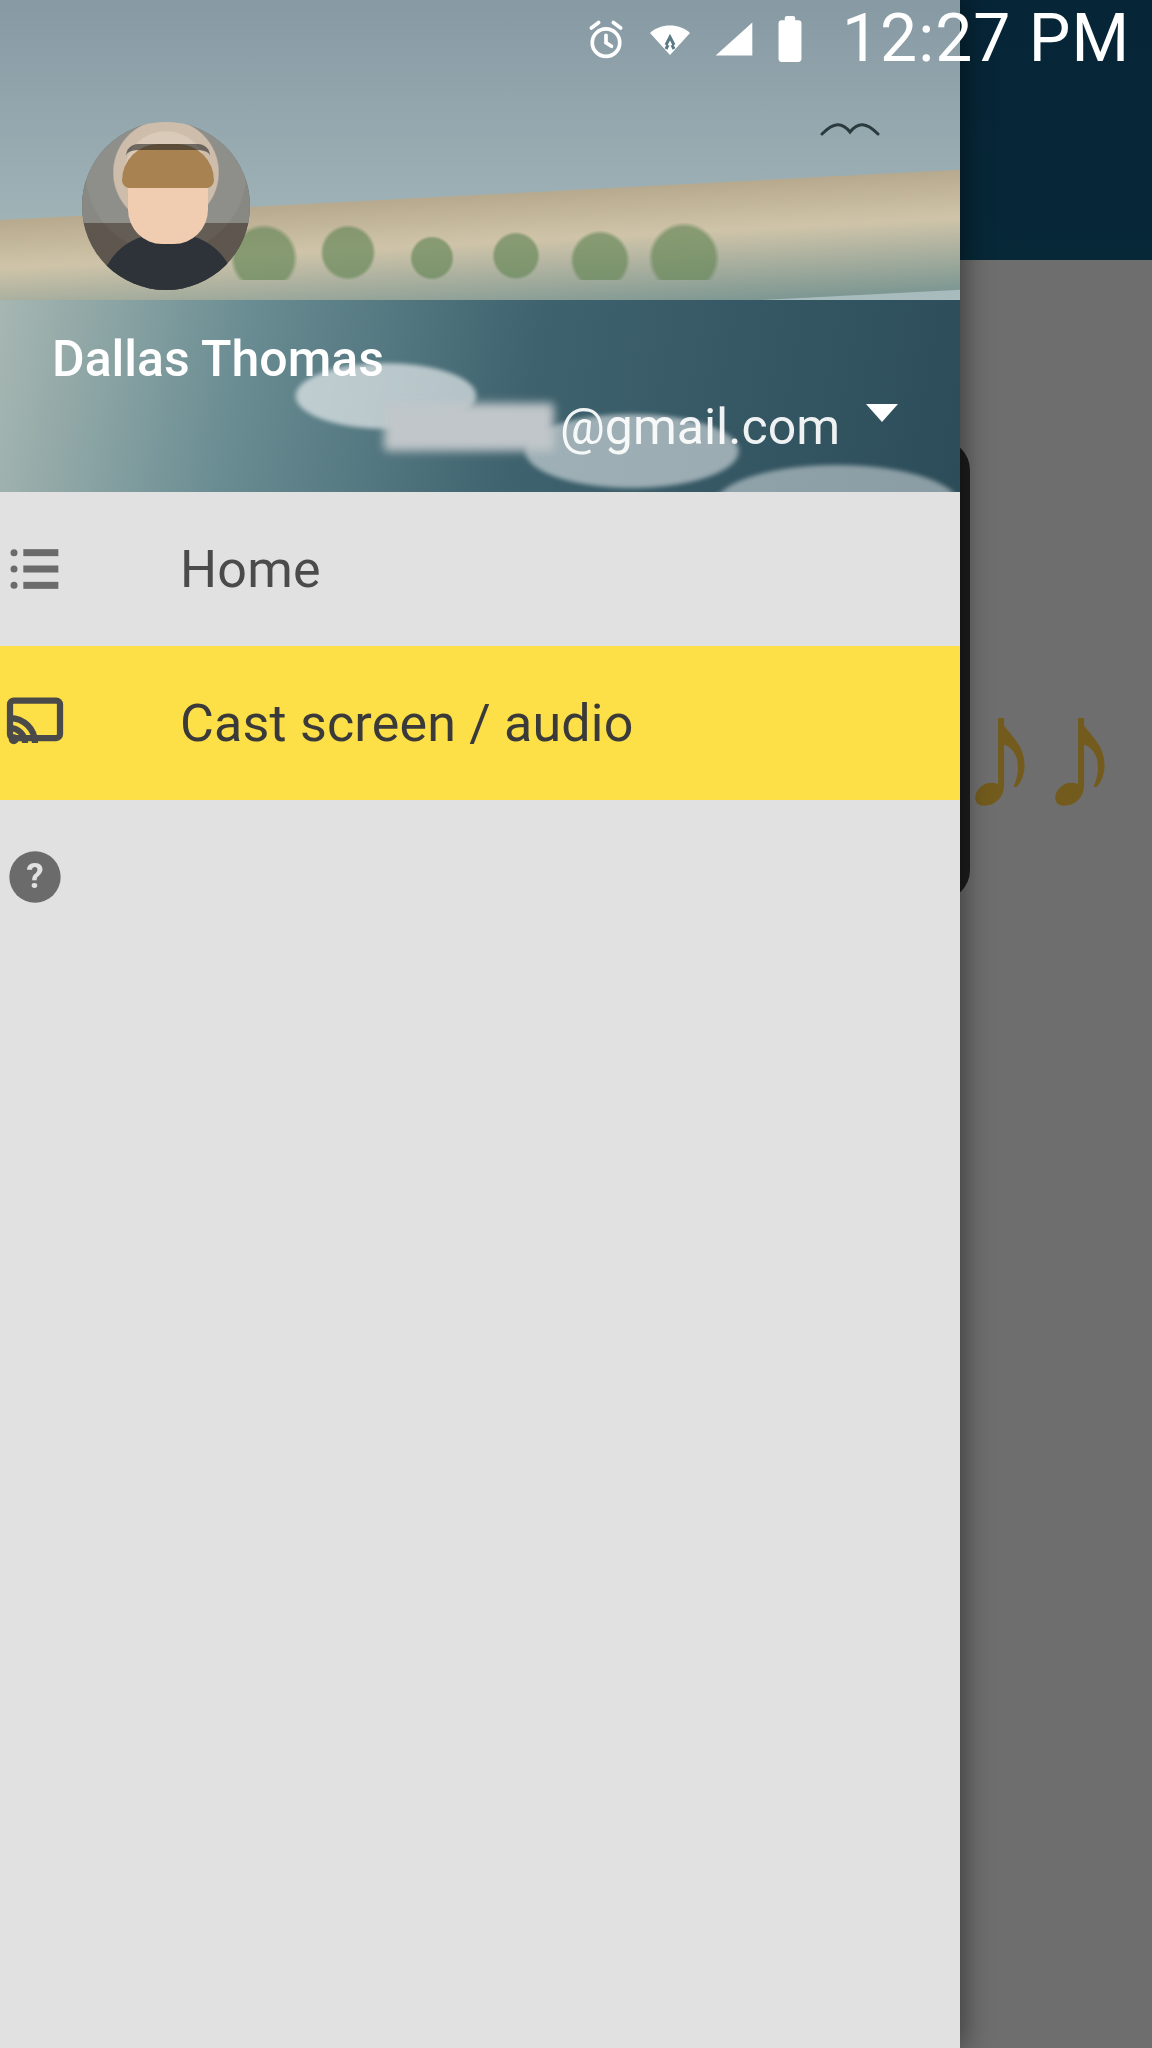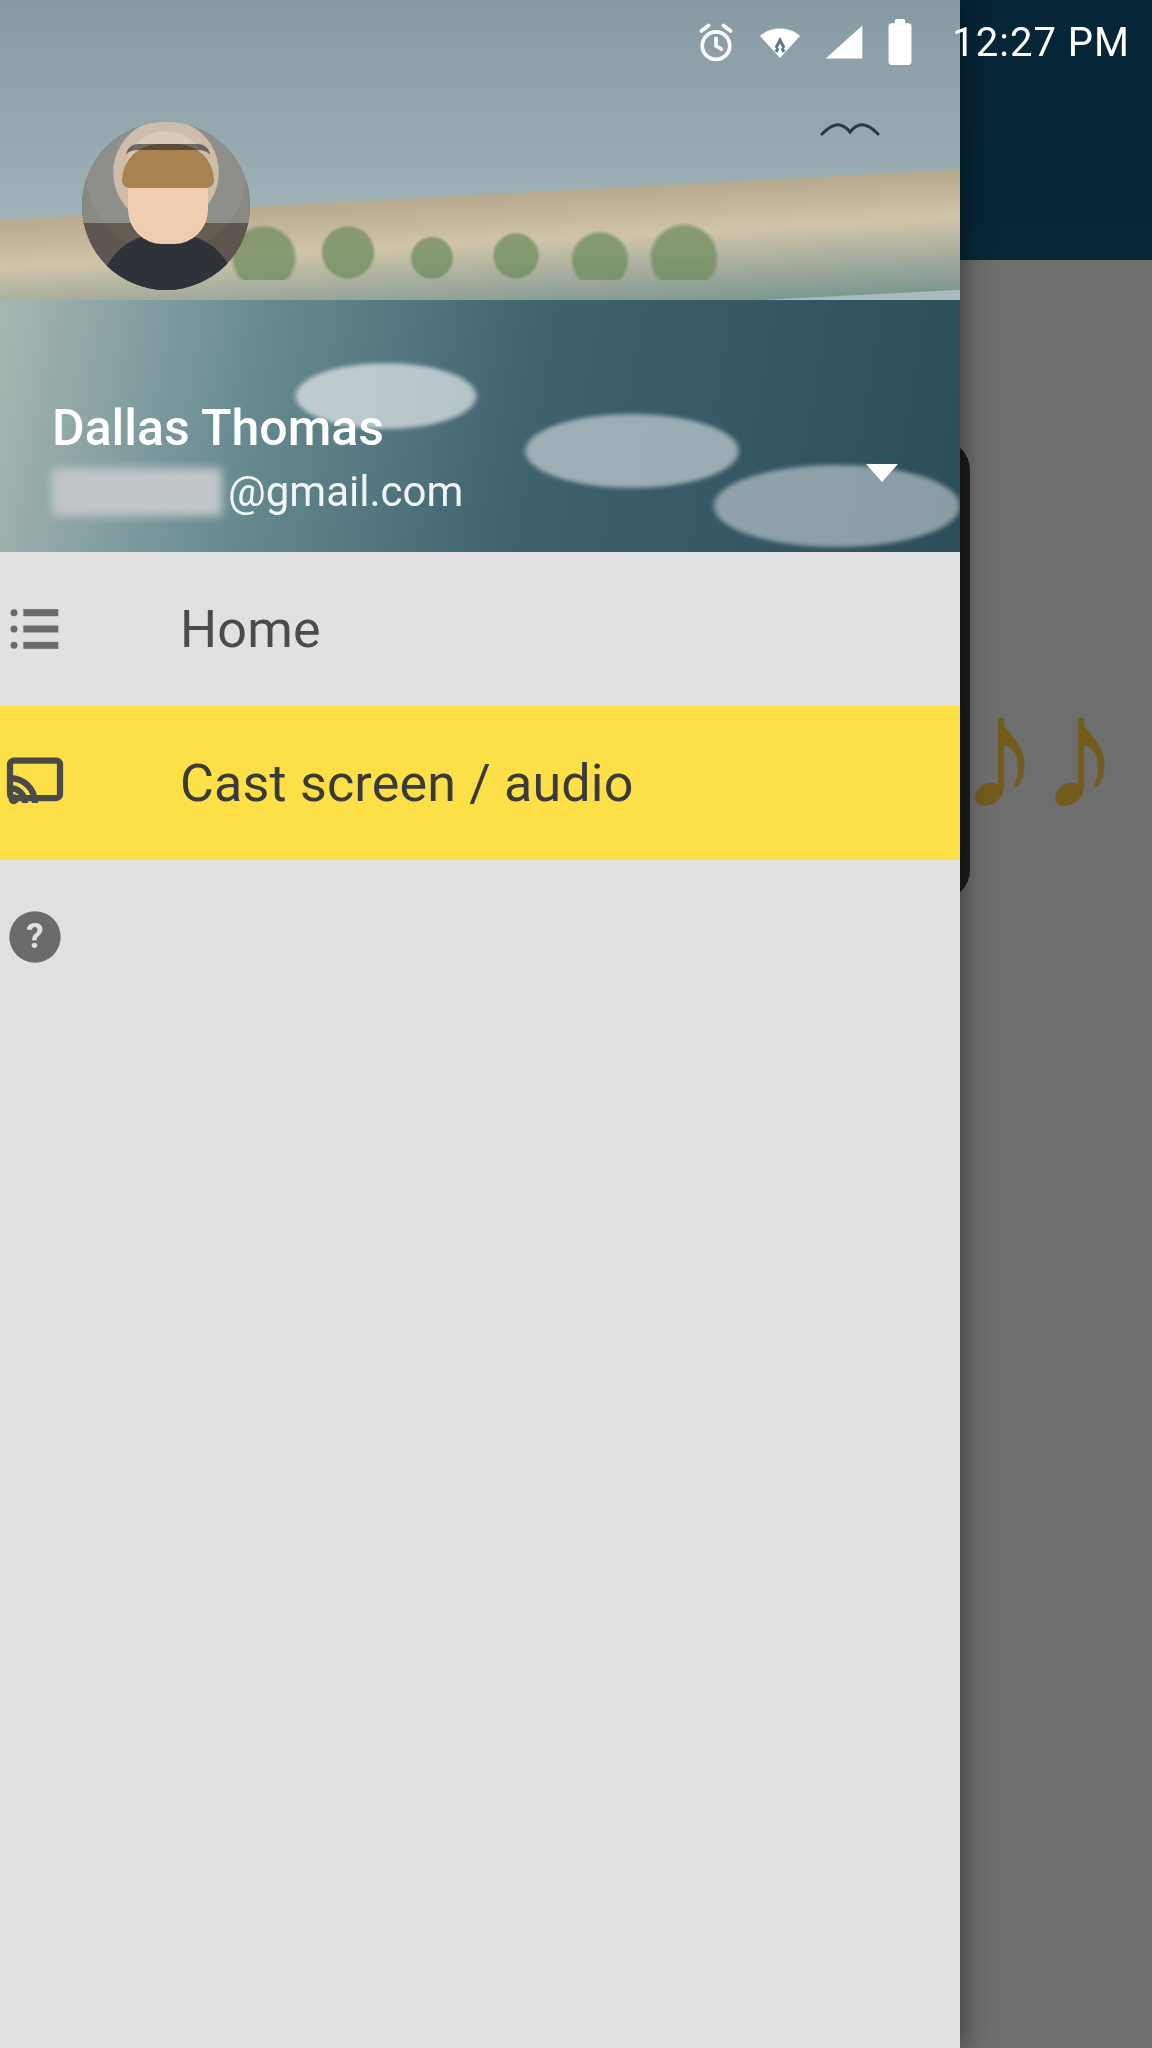--- a/index.html
+++ b/index.html
@@ -75,21 +75,21 @@
     top: 0; left: 0;
     width: 960px;
     height: 2048px;
     background: #e1e1e1;
     box-shadow: 6px 0 24px rgba(0,0,0,0.4);
     display: flex;
     flex-direction: column;
   }
   .drawer-header {
     position: relative;
-    height: 552px;
+    height: 492px;
     background: linear-gradient(135deg, #27465a 0%, #385e6d 25%, #4a7681 45%, #5a7e7f 55%, #3a5a63 70%, #274552 100%);
     color: #fff;
     overflow: hidden;
   }
   
   .cover-sky {
     position: absolute;
     top: 0; left: 0; right: 0; height: 300px;
     background: linear-gradient(#879aa4, #a8bbbd);
   }
@@ -183,24 +183,25 @@
     bottom: 36px;
     right: 120px;
   }
   .user-name {
     font-size: 50px;
     font-weight: 500;
     color: #fff;
     margin-bottom: 10px;
   }
   .user-email {
-    font-size: 42px;
+    font-size: 50px;
     color: rgba(255,255,255,0.92);
     display: flex;
     align-items: center;
+    justify-content: flex-end;
   }
   .email-blur {
     display: inline-block;
     width: 170px;
     height: 48px;
     margin-right: 6px;
     background: #c0c6c9;
     border-radius: 4px;
     filter: blur(5px);
   }
@@ -239,25 +240,25 @@
     color: #3a3a3a;
     align-items: center;
   }
   .menu-item.selected .mi-icon { color: #4a4a4a; }
   .menu-label { letter-spacing: 0.2px; }
   
   .status-bar {
     position: absolute;
     top: 0; left: 0; right: 0; height: 84px;
     display: flex;
-    align-items: center;
+    align-items: flex-start;
     justify-content: flex-end;
     padding-right: 22px;
     color: #fff;
-    font-size: 40px;
+    font-size: 66px;
     letter-spacing: 1px;
     z-index: 10;
   }
   .sb-group { display: flex; align-items: center; gap: 18px; }
   .sb-icon { display: inline-flex; align-items: center; justify-content: center; height: 60px; }
   .sb-time { margin-left: 18px; font-weight: 400; }
 </style>
 </head>
 <body>
 

